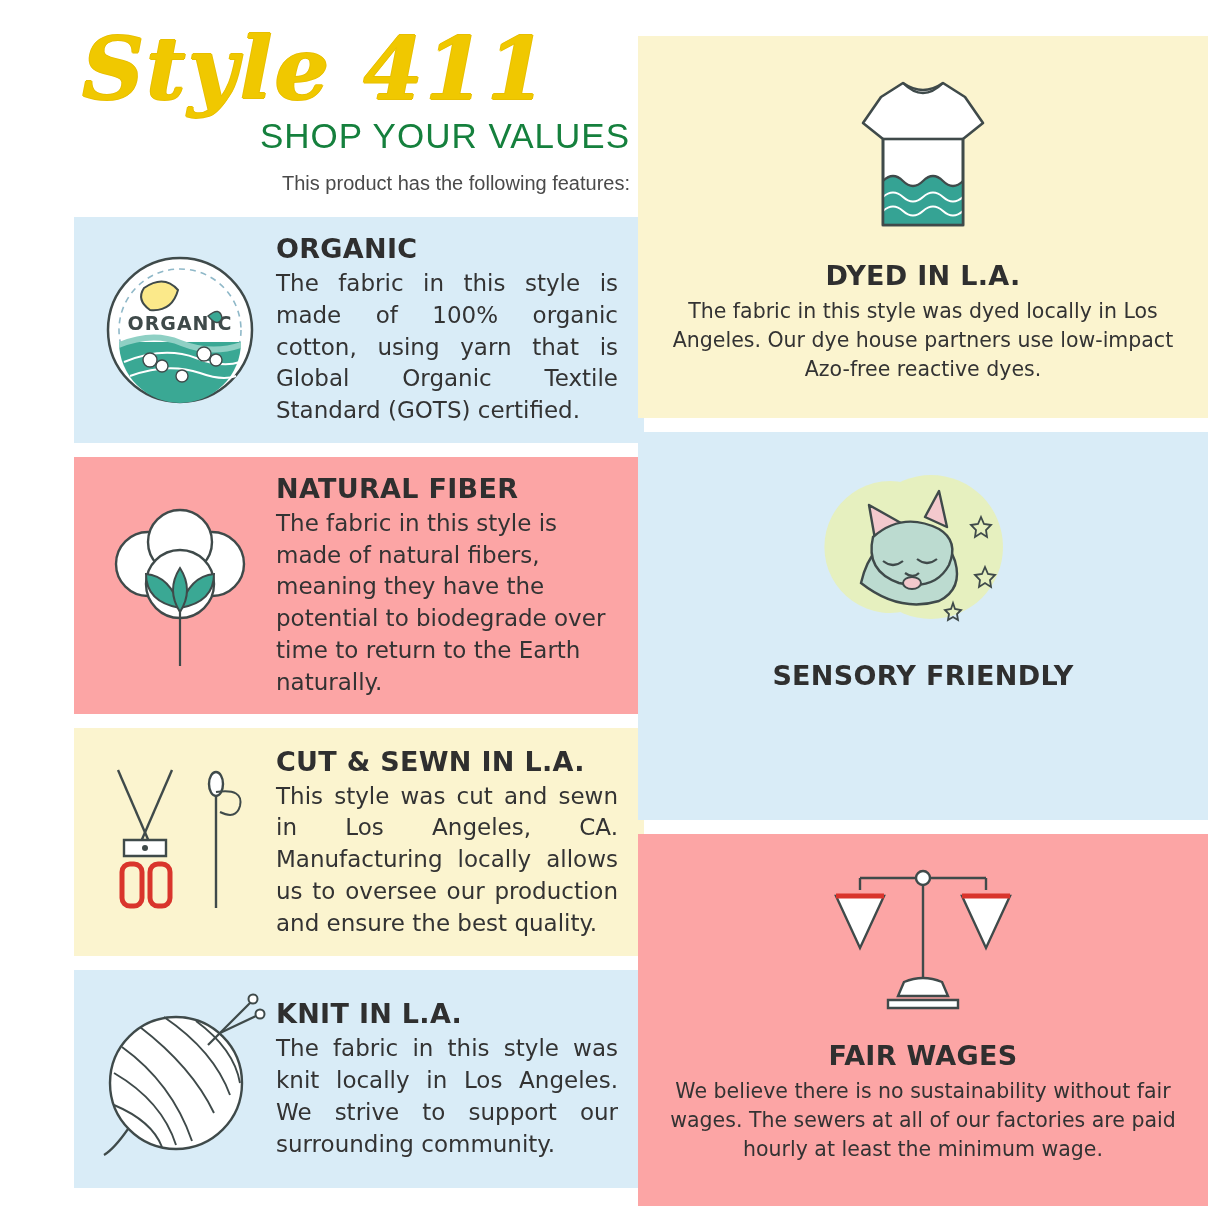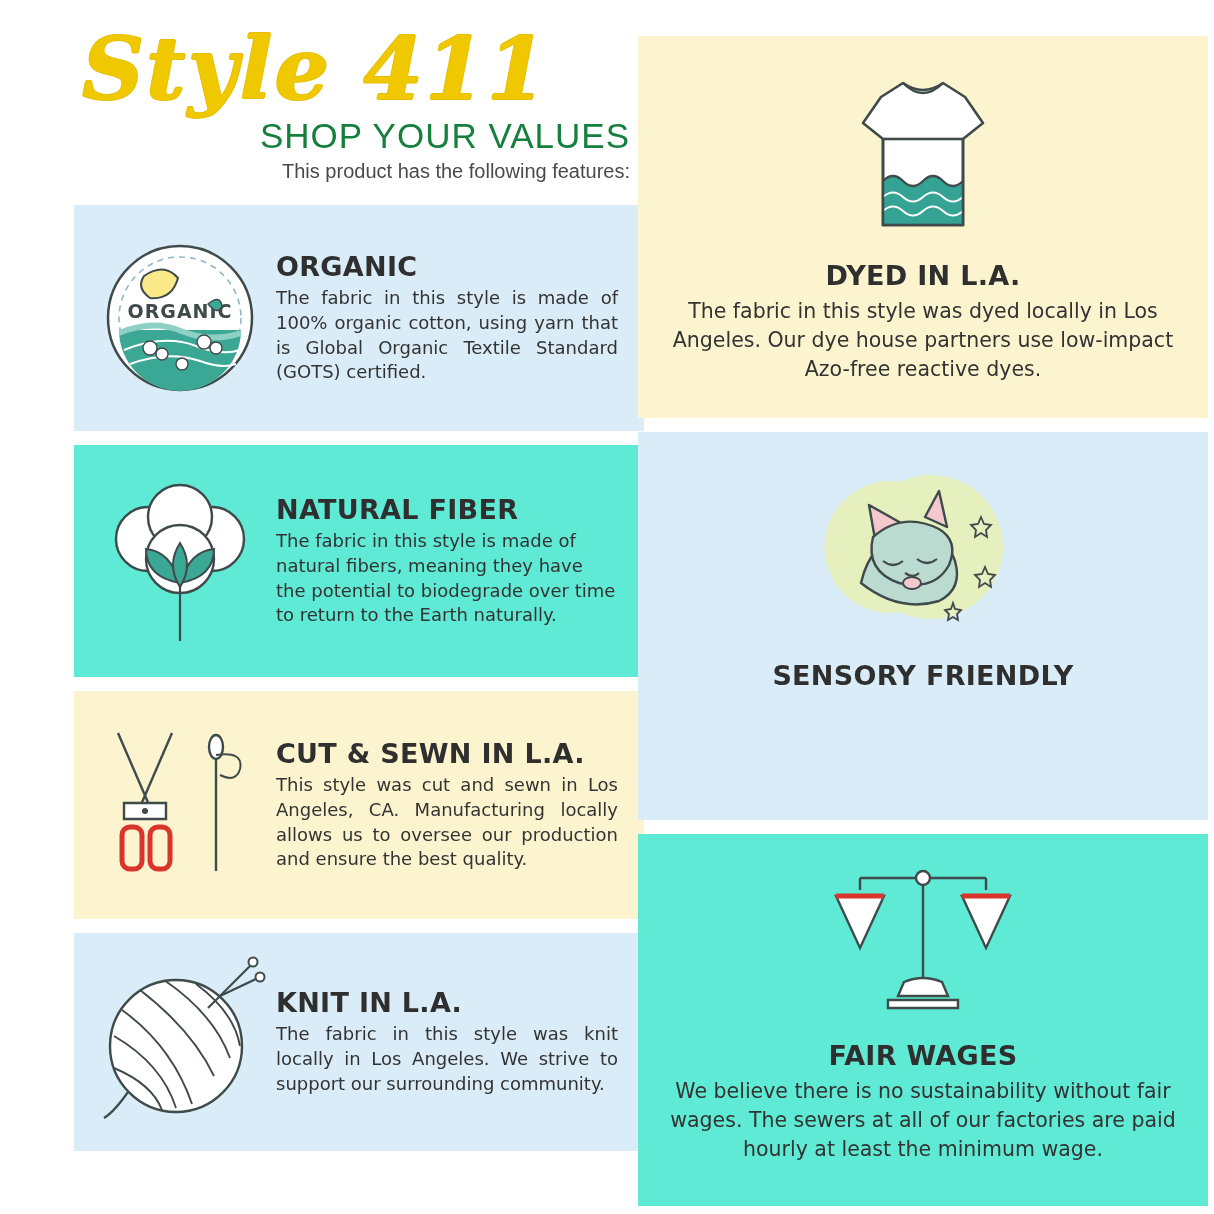--- a/index.html
+++ b/index.html
@@ -58,21 +58,21 @@
     font-size: 35px;
     letter-spacing: 1px;
     color: #15803d;
     margin: 4px 14px 0 0;
     font-family: "Liberation Sans", sans-serif;
   }
   .brand-note {
     text-align: right;
     font-size: 20px;
     color: #4a4a4a;
-    margin: 4px 14px 0 0;
+    margin: 16px 14px 0 0;
     font-family: "Liberation Sans", sans-serif;
   }
 
   
   .card {
     display: flex;
     align-items: stretch;
     margin-bottom: 14px;
     box-sizing: border-box;
   }
@@ -94,21 +94,21 @@
     justify-content: center;
   }
   .card-title {
     font-size: 27px;
     font-weight: bold;
     color: #2f2f2f;
     margin-bottom: 4px;
     letter-spacing: .3px;
   }
   .card-text {
-    font-size: 18px;
+    font-size: 23px;
     line-height: 1.38;
     color: #333;
     text-align: justify;
     text-justify: inter-word;
   }
   .card-text.noj { text-align: left; }
 
   
   .vcard {
     text-align: center;
@@ -126,21 +126,21 @@
     font-size: 27px;
     margin-bottom: 6px;
   }
   .vcard .card-text {
     text-align: center;
     font-size: 20.5px;
     line-height: 1.42;
   }
 
   .bg-blue { background: #d9ecf7; }
-  .bg-green { background: #5eead4; }
+  .bg-green { background: #fca5a5; }
   .bg-cream { background: #fbf4cf; }
 
   svg { display: block; }
 </style>
 </head>
 <body>
 
 <div class="page">
 
   <div class="col-left">

